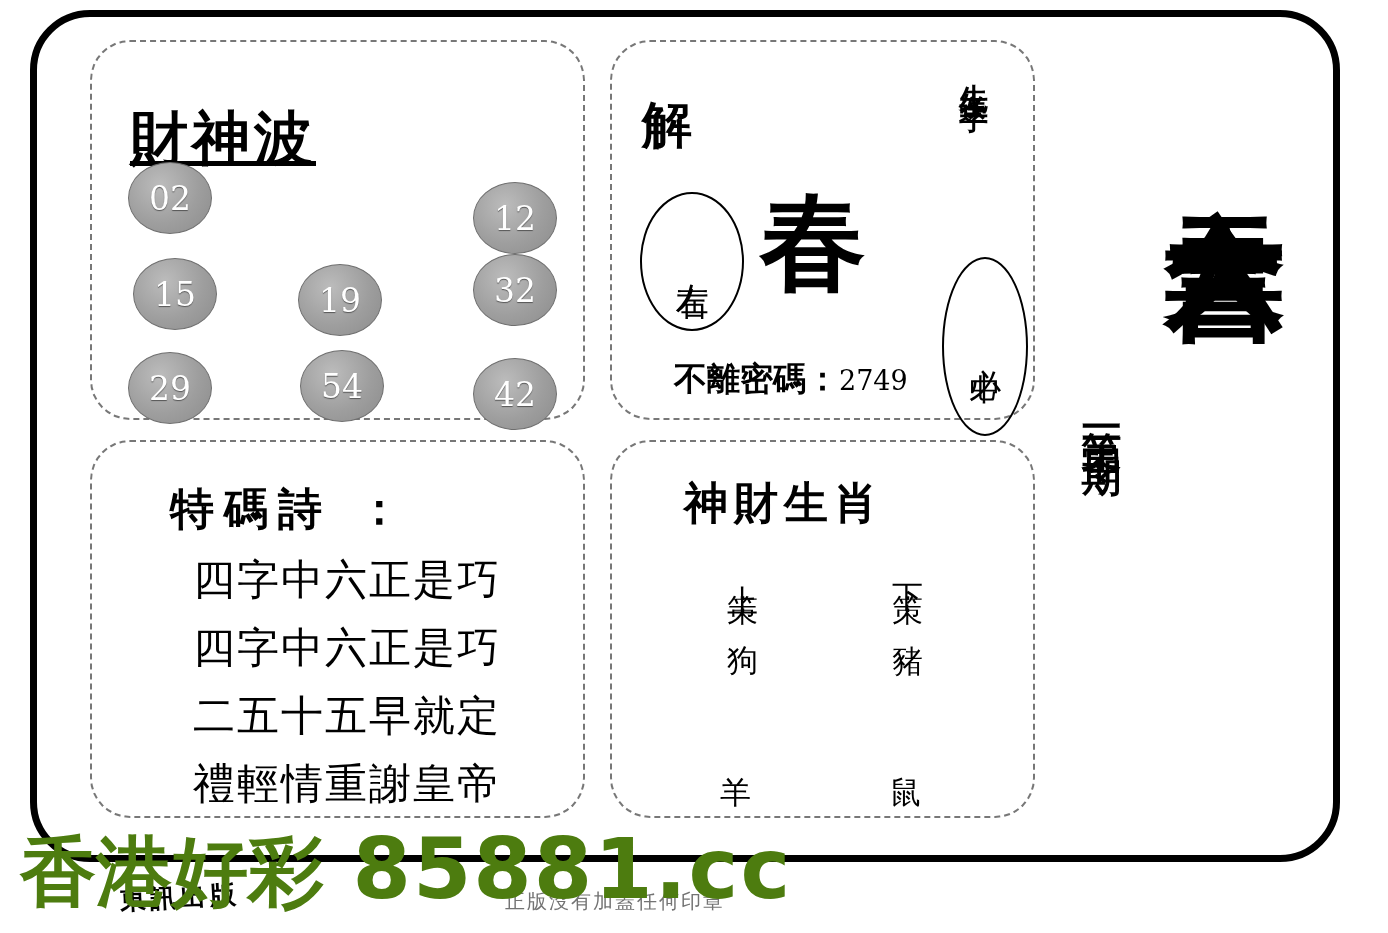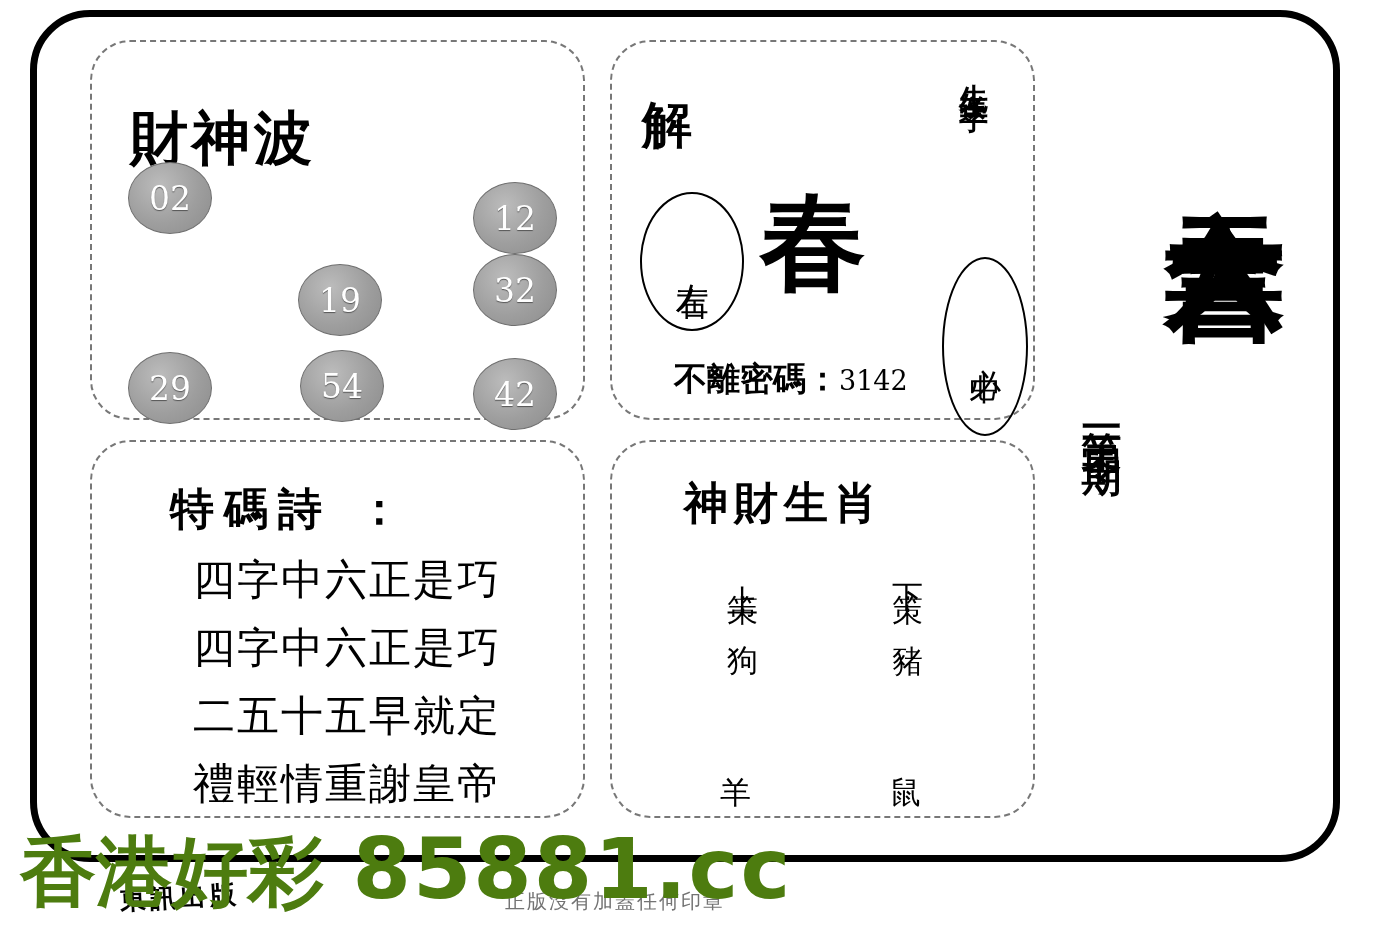--- a/index.html
+++ b/index.html
@@ -28,20 +28,21 @@
   }
   
   #panel-bo{
     left:90px;top:40px;width:495px;height:380px;
   }
   #panel-bo .ptitle{
     position:absolute;left:38px;top:58px;
     font-size:58px;font-weight:bold;letter-spacing:4px;
     font-family:"DejaVu Serif","Liberation Serif",serif;
     color:#000;
+    text-decoration:underline;
   }
   .ball-grid{
     position:absolute;left:36px;top:120px;width:440px;height:250px;text-align:right;
   }
   .ball{
     position:absolute;
     width:82px;height:70px;
     border-radius:50%;
     background:
       radial-gradient(circle at 38% 32%, #bcbcbc 0%, #9e9e9e 55%, #8c8c8c 100%);
@@ -185,40 +186,41 @@
 </head>
 <body>
 
 <div class="outer-frame"></div>
 
 <div class="panel" id="panel-bo">
   <div class="ptitle">財神波</div>
   <div class="ball-grid">
     <div class="ball" style="left:0px;top:0px">02</div>
     <div class="ball" style="left:345px;top:20px">12</div>
+    <div class="ball" style="left:5px;top:96px">15</div>
     <div class="ball" style="left:170px;top:102px">19</div>
     <div class="ball" style="left:345px;top:92px">32</div>
     <div class="ball" style="left:0px;top:190px">29</div>
     <div class="ball" style="left:172px;top:188px">54</div>
     <div class="ball" style="left:345px;top:196px">42</div>
   </div>
 </div>
 
 <div class="panel" id="panel-jie">
   <div class="jie-char">解</div>
   <div class="ellipse" id="ell-zuoyou">
     <span style="writing-mode:vertical-rl;text-orientation:upright;letter-spacing:4px;">左右</span>
   </div>
   <div class="chun">春</div>
   <div class="vert-text" id="xianshengsongzi">先生送字</div>
   <div class="ellipse" id="ell-bizhong">
     <span style="writing-mode:vertical-rl;text-orientation:upright;letter-spacing:4px;">必中</span>
   </div>
   <div class="code-line">
-    <span>不離密碼：</span><span class="num">3142</span>
+    <span>不離密碼：</span><span class="num">2749</span>
   </div>
 </div>
 
 <div class="panel" id="panel-shi">
   <div class="ptitle">特碼詩 ：</div>
   <div class="poem">
     <div>四字中六正是巧</div>
     <div>四字中六正是巧</div>
     <div>二五十五早就定</div>
     <div>禮輕情重謝皇帝</div>

